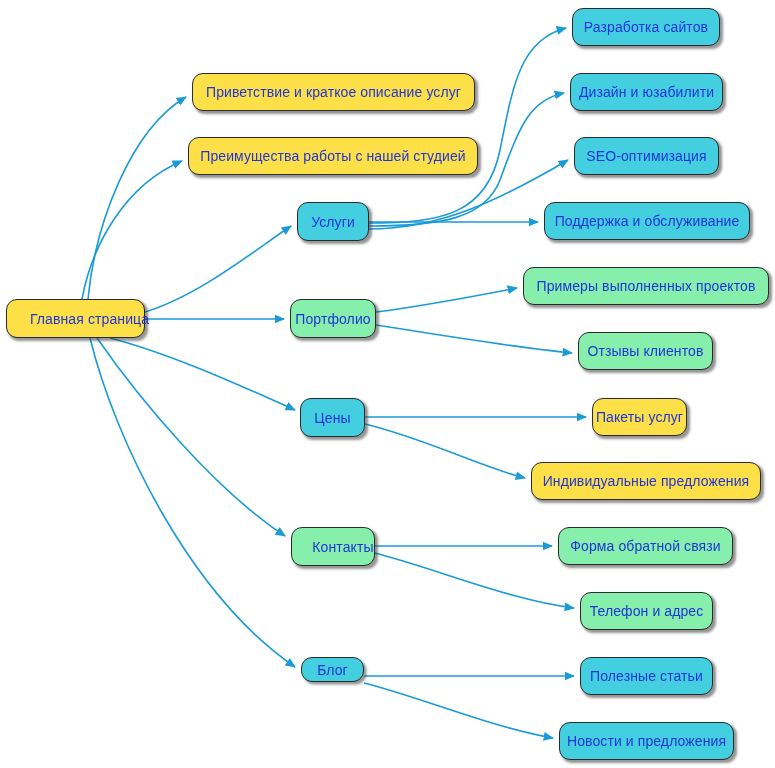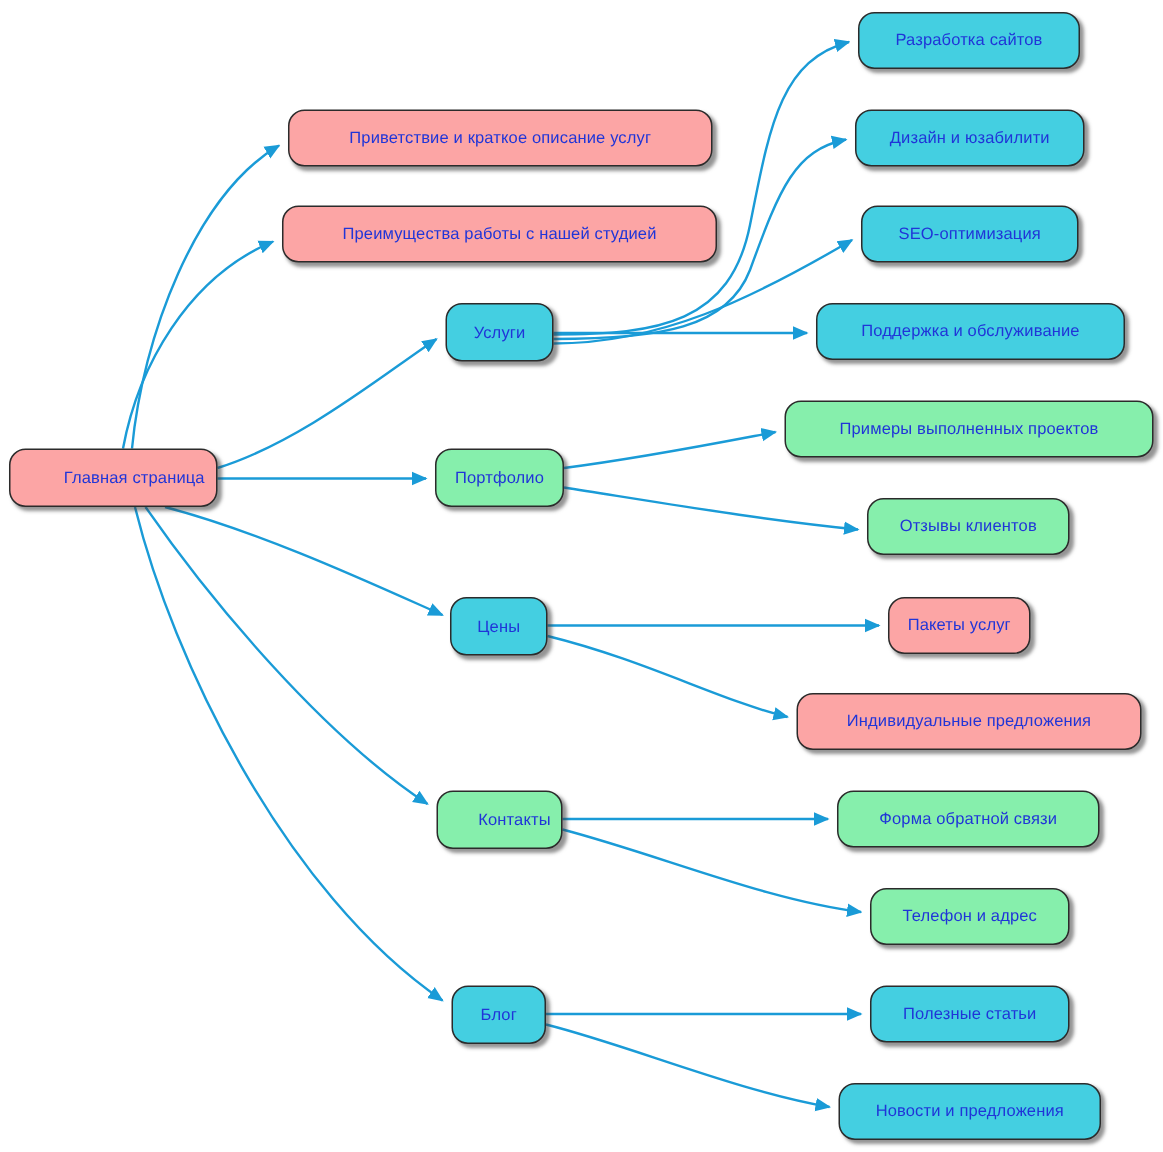--- a/index.html
+++ b/index.html
@@ -24,27 +24,27 @@
   }
   .node {
     position: absolute;
     box-sizing: border-box;
     display: flex;
     align-items: center;
     justify-content: center;
     border: 1.6px solid #2b2b2b;
     border-radius: 11px;
     color: #2035d8;
-    font-size: 11px;
+    font-size: 14px;
     letter-spacing: 0.1px;
     white-space: nowrap;
     box-shadow: 2.5px 2.5px 2.5px rgba(60,60,60,0.55);
     z-index: 5;
   }
-  .fill-lightblue { background: #fca5a5; }
+  .fill-lightblue { background: #fde047; }
   .fill-cyan      { background: #44cfe1; }
   .fill-mint      { background: #86efac; }
 </style>
 </head>
 <body>
 
 <div id="canvas">
 
   <svg id="edges" viewBox="0 0 775 768" xmlns="http://www.w3.org/2000/svg">
     <defs>
@@ -90,21 +90,21 @@
       </div>
       <div class="node fill-mint" style="left: 290px; top: 299px; width: 86px; height: 39px;">
         <span>Портфолио</span>
       </div>
       <div class="node fill-cyan" style="left: 300px; top: 398px; width: 65px; height: 39px;">
         <span>Цены</span>
       </div>
       <div class="node fill-mint" style="left: 291px; top: 527px; width: 84px; height: 39px; padding-left: 20px;">
         <span>Контакты</span>
       </div>
-      <div class="node fill-cyan" style="left: 301px; top: 657px; width: 63px; height: 39px;">
+      <div class="node fill-cyan" style="left: 301px; top: 657px; width: 63px; height: 25px;">
         <span>Блог</span>
       </div>
       <div class="node fill-cyan" style="left: 572px; top: 8px; width: 148px; height: 38px;">
         <span>Разработка сайтов</span>
       </div>
       <div class="node fill-cyan" style="left: 570px; top: 73px; width: 153px; height: 38px;">
         <span>Дизайн и юзабилити</span>
       </div>
       <div class="node fill-cyan" style="left: 574px; top: 137px; width: 145px; height: 38px;">
         <span>SEO-оптимизация</span>

